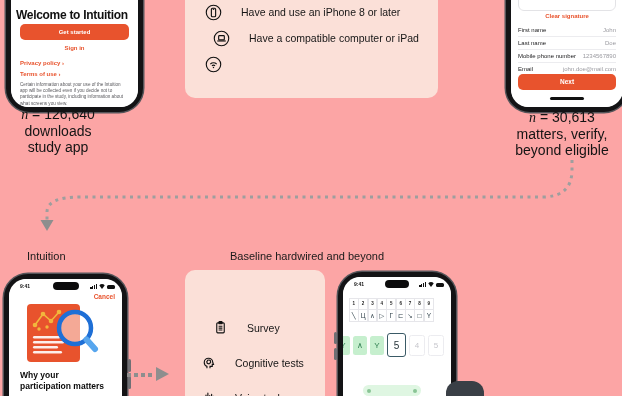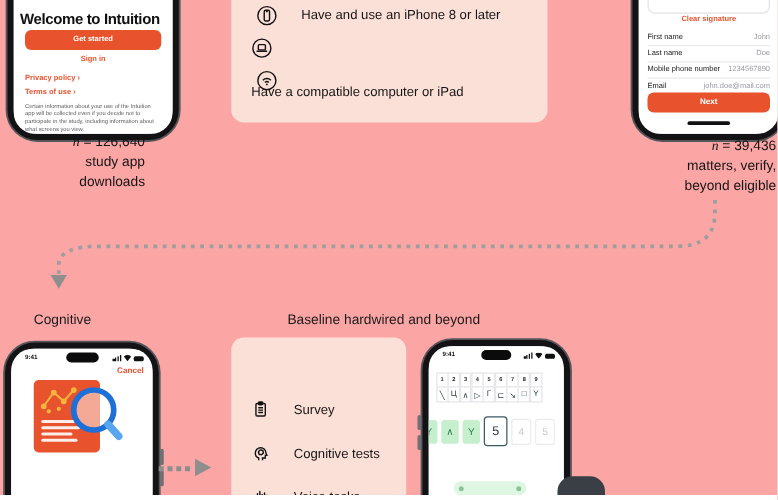--- a/index.html
+++ b/index.html
@@ -16,21 +16,21 @@
   .phone-tl{left:6px;top:-44px;width:127px;height:146px;}
   .tl-title{left:5px;right:4px;top:47px;font-size:12px;font-weight:700;letter-spacing:-.3px;}
   .btn-orange{background:var(--orange);color:#fff;text-align:center;border-radius:5px;}
   .tl-getstarted{left:9px;right:9px;top:63px;height:16px;font-size:6px;font-weight:700;line-height:16px;}
   .tl-signin{left:0;right:0;top:84px;text-align:center;font-size:6px;font-weight:600;color:var(--orange);}
   .tl-link1{left:9px;top:99px;font-size:6px;font-weight:600;color:var(--orange);}
   .tl-link2{left:9px;top:110px;font-size:6px;font-weight:600;color:var(--orange);}
   .tl-fine{left:9px;right:9px;top:121px;font-size:4.6px;line-height:1.35;color:#5a5a5e;}
 
   
-  .caption{position:absolute;text-align:right;font-size:11px;line-height:16px;color:#141414;}
+  .caption{position:absolute;text-align:center;font-size:14px;line-height:16px;color:#141414;}
   .cap-tl{left:0px;top:106px;width:116px;}
   .cap-tr{left:503px;top:109px;width:118px;}
   .caption i{font-family:"Liberation Serif",serif;font-style:italic;}
 
   
   .panel{position:absolute;background:#FBE0D8;border-radius:10px;}
   .panel-top{left:185px;top:-18px;width:253px;height:116px;}
   .panel-bottom{left:185px;top:270px;width:140px;height:140px;}
   .panel-item{position:absolute;display:flex;align-items:flex-start;gap:19px;}
   .panel-item .txt{font-size:10.5px;line-height:13px;color:#161616;padding-top:2px;}
@@ -110,34 +110,34 @@
       <div class="abs tl-title">Welcome to Intuition</div>
       <div class="abs btn-orange tl-getstarted">Get started</div>
       <div class="abs tl-signin">Sign in</div>
       <div class="abs tl-link1">Privacy policy ›</div>
       <div class="abs tl-link2">Terms of use ›</div>
       <div class="abs tl-fine">Certain information about your use of the Intuition app will be collected even if you decide not to participate in the study, including information about what screens you view.</div>
     </div>
   </div>
   <div class="caption cap-tl">
     <div><i>n</i><span> = 126,640</span></div>
+    <div>downloads</div>
     <div>study app</div>
-    <div>downloads</div>
   </div>
 
   <div class="panel panel-top">
     <div class="panel-item" style="left:20px;top:22px;">
       <svg class="cicon" viewBox="0 0 24 24" fill="none" stroke="#111" stroke-width="1.6">
         <circle cx="12" cy="12" r="10.2"></circle>
           <rect x="9" y="6" width="6" height="12" rx="1.5"></rect>
           <path d="M11 7.5h2"></path>
       </svg>
       <div class="txt">Have and use an iPhone 8 or later</div>
     </div>
-    <div class="panel-item" style="left:16px;top:48px;flex-direction:column;">
+    <div class="panel-item" style="left:28px;top:48px;">
       <svg class="cicon" viewBox="0 0 24 24" fill="none" stroke="#111" stroke-width="1.6">
         <circle cx="12" cy="12" r="10.2"></circle>
           <rect x="8" y="8" width="8" height="6" rx="1"></rect>
           <path d="M6 15.5h12"></path>
       </svg>
       <div class="txt">Have a compatible computer or iPad</div>
     </div>
     <div class="panel-item" style="left:20px;top:74px;width:200px;">
       <svg class="cicon" viewBox="0 0 24 24" fill="none" stroke="#111" stroke-width="1.6">
         <circle cx="12" cy="12" r="10.2"></circle>
@@ -168,26 +168,26 @@
         <div class="frow">
           <span class="flabel">Email</span>
           <span class="fvalue">john.doe@mail.com</span>
         </div>
       </div>
       <div class="abs btn-orange tr-next">Next</div>
       <div class="abs home-bar"></div>
     </div>
   </div>
   <div class="caption cap-tr">
-    <div><i>n</i><span> = 39,436</span></div>
+    <div><i>n</i><span> = 30,613</span></div>
     <div>matters, verify,</div>
     <div>beyond eligible</div>
   </div>
 
-  <div class="sect sect-onboarding">Cognitive</div>
+  <div class="sect sect-onboarding">Intuition</div>
   <div class="sect sect-baseline">Baseline hardwired and beyond</div>
 
   <div class="phone phone-bl">
     <div class="side-nub" style="right:-9px;top:80px;height:13px;"></div>
     <div class="side-nub" style="right:-9px;top:97px;height:13px;"></div>
     <div class="screen">
       <div class="abs statusbar-time">9:41</div>
       <div class="abs island"></div>
       <div class="abs statusicons">
         <span class="sig-bars">
@@ -210,33 +210,37 @@
         <circle cx="17" cy="27" r="1.7" fill="#F2B63C"></circle>
           <circle cx="25" cy="25" r="1.7" fill="#F2B63C"></circle>
         <rect x="11" y="34" width="27" height="2.4" rx="1.2" fill="#ffffff" opacity=".9"></rect>
         <rect x="11" y="39" width="31" height="2.4" rx="1.2" fill="#ffffff" opacity=".9"></rect>
         <rect x="11" y="44" width="25" height="2.4" rx="1.2" fill="#ffffff" opacity=".9"></rect>
         <rect x="11" y="49" width="29" height="2.4" rx="1.2" fill="#ffffff" opacity=".9"></rect>
         <circle cx="53" cy="26" r="16" fill="#ffffff" opacity=".5"></circle>
         <circle cx="53" cy="26" r="16" fill="none" stroke="#1E6FD6" stroke-width="4.5"></circle>
         <line x1="64.5" y1="37.5" x2="73" y2="47" stroke="#57A6EE" stroke-width="6" stroke-linecap="round"></line>
       </svg>
+      <div class="abs bl-heading">
+        <div>Why your</div>
+        <div>participation matters</div>
+      </div>
     </div>
   </div>
 
   <div class="abs mini-arrow">
     <span class="dash" style="left:0;"></span>
       <span class="dash" style="left:7px;"></span>
     <span class="dash" style="left:14px;"></span>
       <span class="dash" style="left:21px;"></span>
     <span class="head"></span>
   </div>
 
   <div class="panel panel-bottom">
-    <div class="panel-item" style="left:16px;top:50px;">
+    <div class="panel-item" style="left:28px;top:50px;">
       <svg class="sicon" viewBox="0 0 24 24" fill="none" stroke="#111" stroke-width="1.8">
         <rect x="6" y="4.5" width="12" height="16" rx="1.6"></rect>
           <rect x="9.5" y="2.5" width="5" height="3.5" rx="1" fill="#111"></rect>
         <path d="M9 10h6M9 13h6M9 16h6"></path>
       </svg>
       <div class="txt">Survey</div>
     </div>
     <div class="panel-item" style="left:16px;top:85px;">
       <svg class="sicon" viewBox="0 0 24 24" fill="none" stroke="#111" stroke-width="1.8">
         <path d="M9.5 21v-2.8c-2.6-1-4.3-3.4-4.3-6.2 0-3.8 3-6.8 6.8-6.8s6.8 3 6.8 6.8l1.2 2.9h-2v3.3h-3.6V21"></path>

